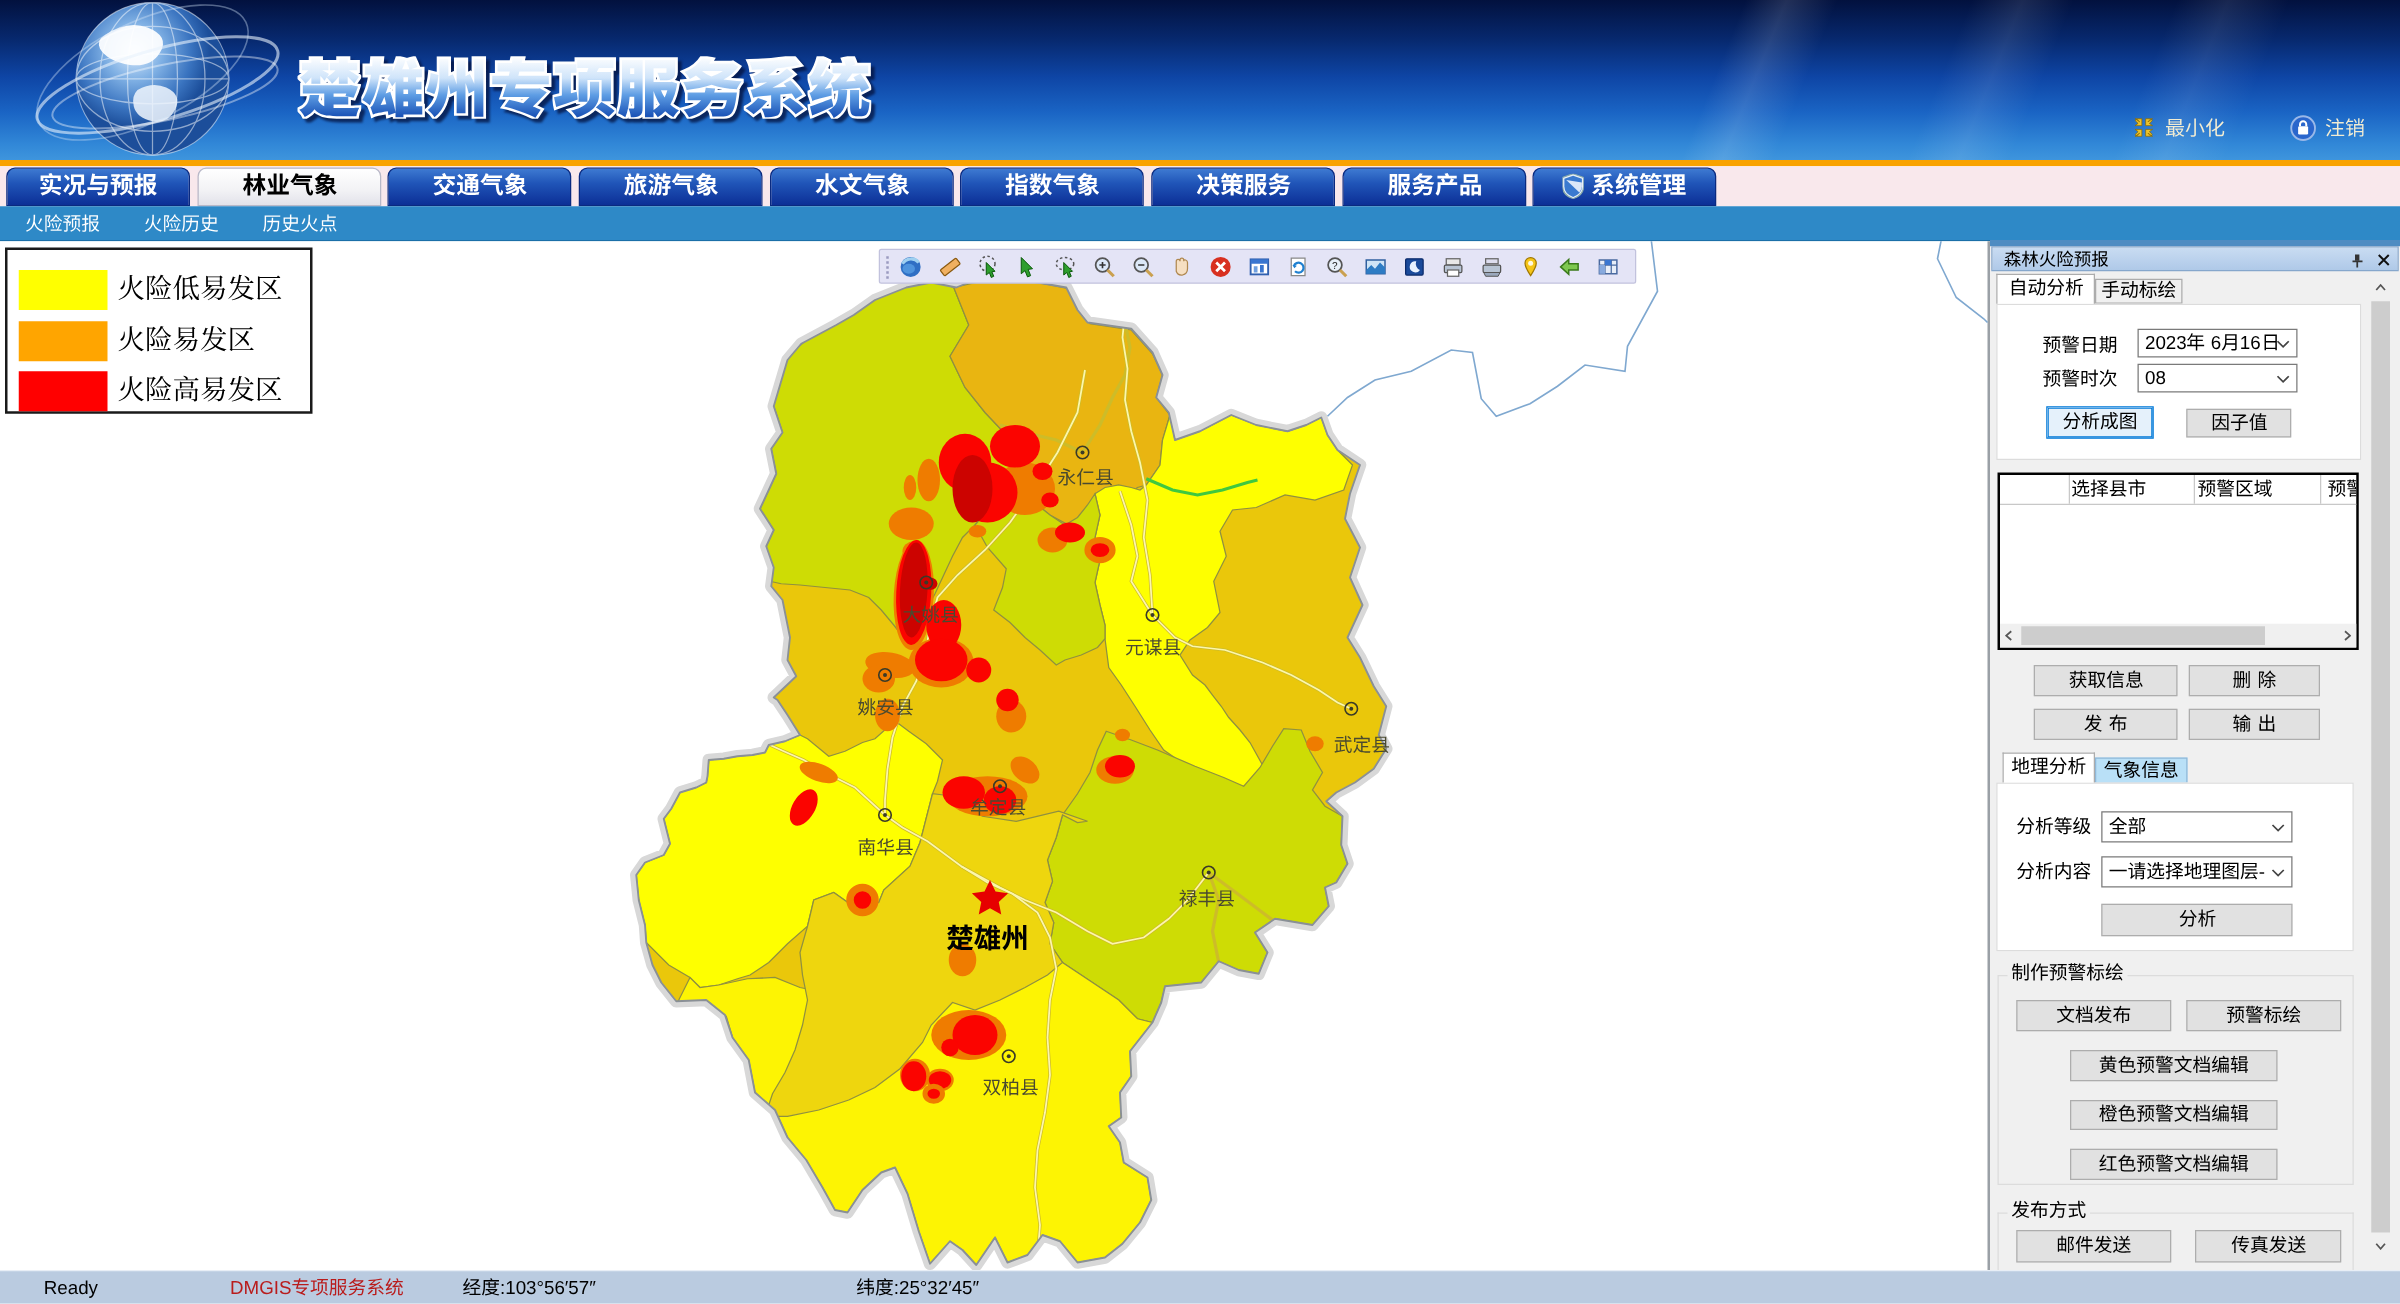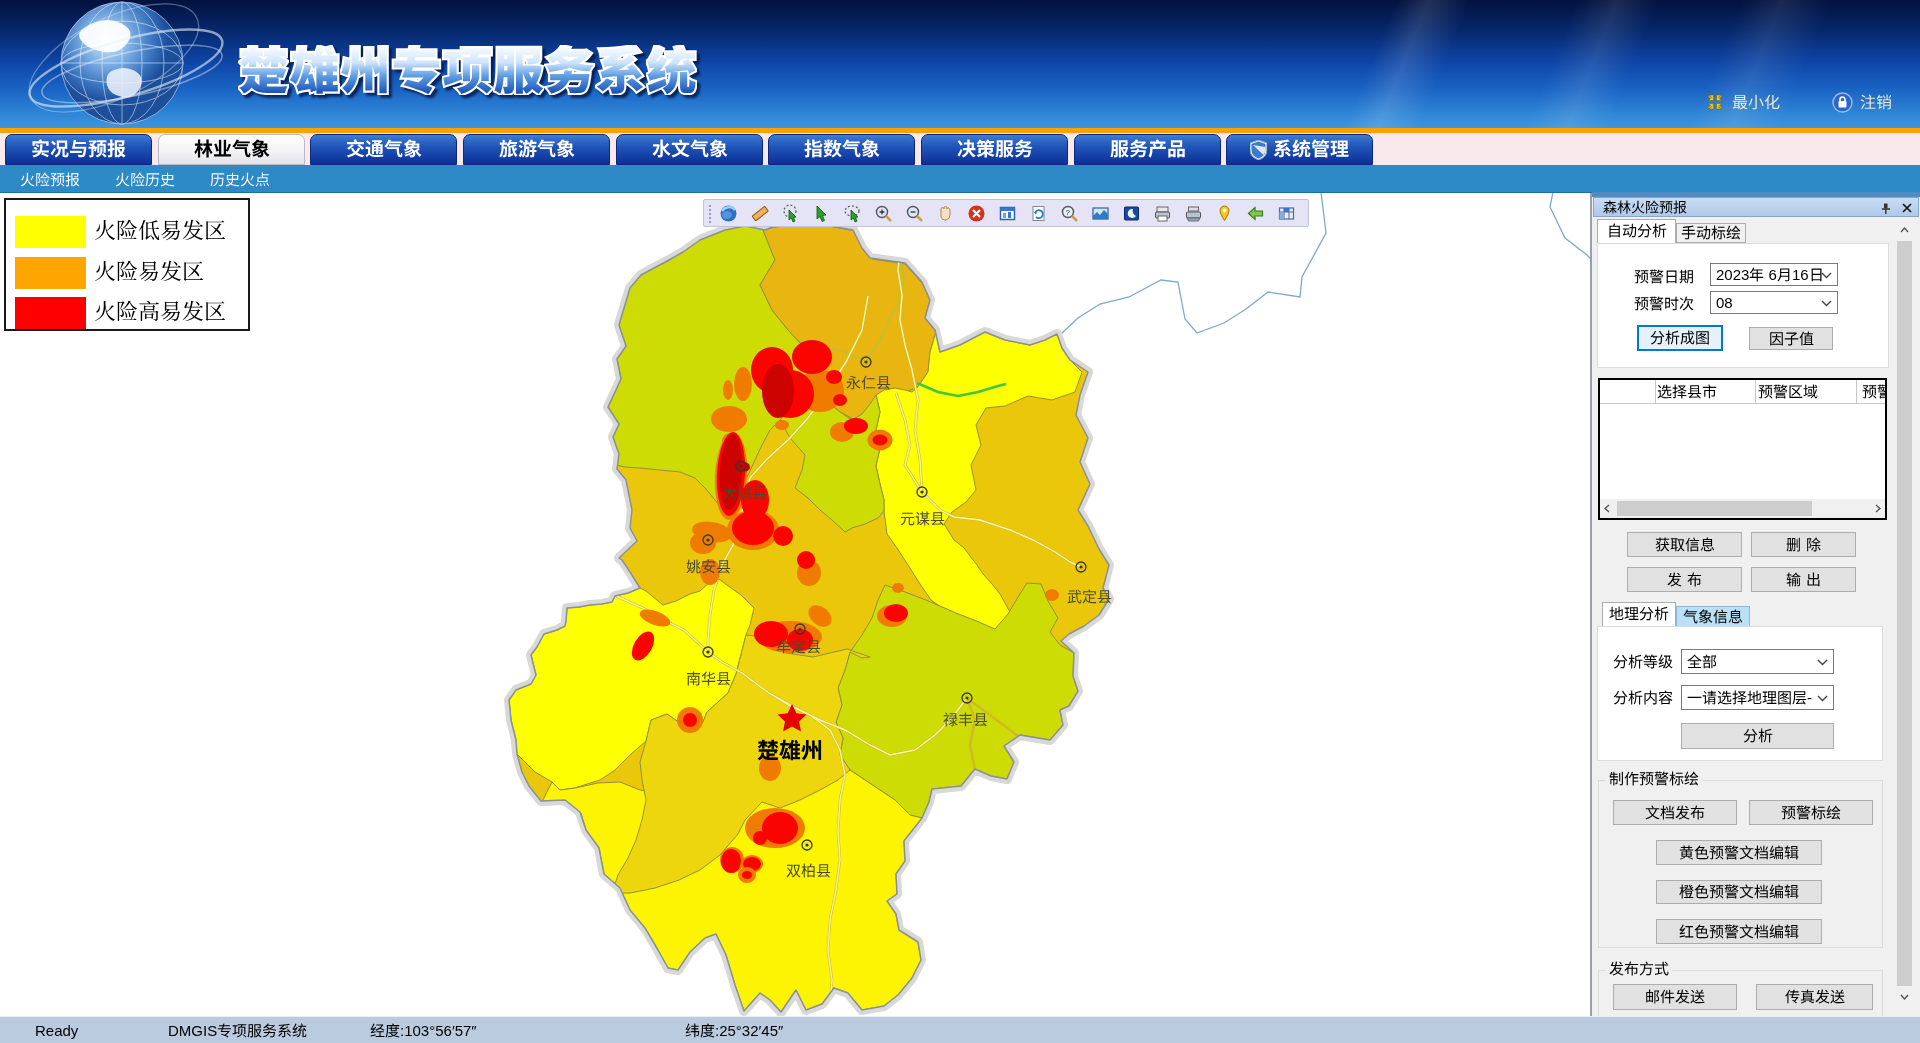--- a/index.html
+++ b/index.html
@@ -1074,21 +1074,21 @@
         <path d="M1 5 L4.5 1 L8 5" fill="none" stroke="#555" stroke-width="1.4"></path>
       </svg>
       <div class="abs" style="left:1px;top:22px;width:15px;height:745px;background:#cdcdcd"></div>
       <svg class="abs" style="left:4px;top:775px" width="9" height="6" viewBox="0 0 9 6">
         <path d="M1 1 L4.5 5 L8 1" fill="none" stroke="#555" stroke-width="1.4"></path>
       </svg>
     </div>
   </div>
 <div id="status" class="abs">
     <span style="left:35px">Ready</span>
-    <span style="left:168px;color:#000000">DMGIS<svg class="cj" viewBox="0 -880 1000 1000">
+    <span style="left:184px;color:#b91c1c">DMGIS<svg class="cj" viewBox="0 -880 1000 1000">
         <use href="#r4e13"></use>
       </svg><svg class="cj" viewBox="0 -880 1000 1000">
         <use href="#r9879"></use>
       </svg><svg class="cj" viewBox="0 -880 1000 1000">
         <use href="#r670d"></use>
       </svg><svg class="cj" viewBox="0 -880 1000 1000">
         <use href="#r52a1"></use>
       </svg><svg class="cj" viewBox="0 -880 1000 1000">
         <use href="#r7cfb"></use>
       </svg><svg class="cj" viewBox="0 -880 1000 1000">

